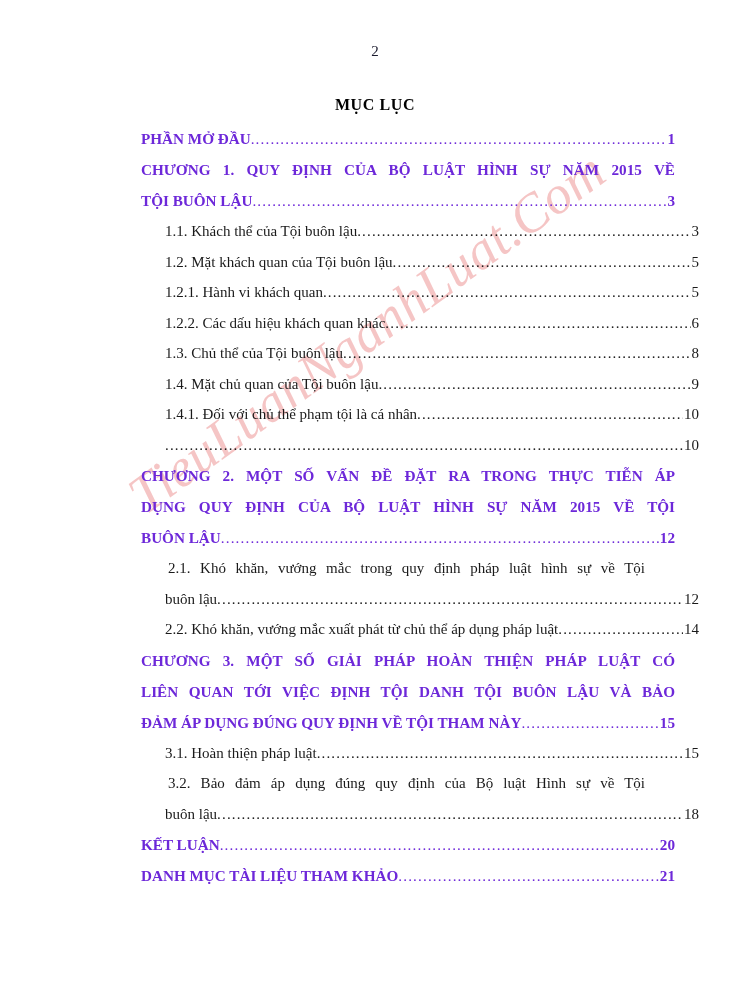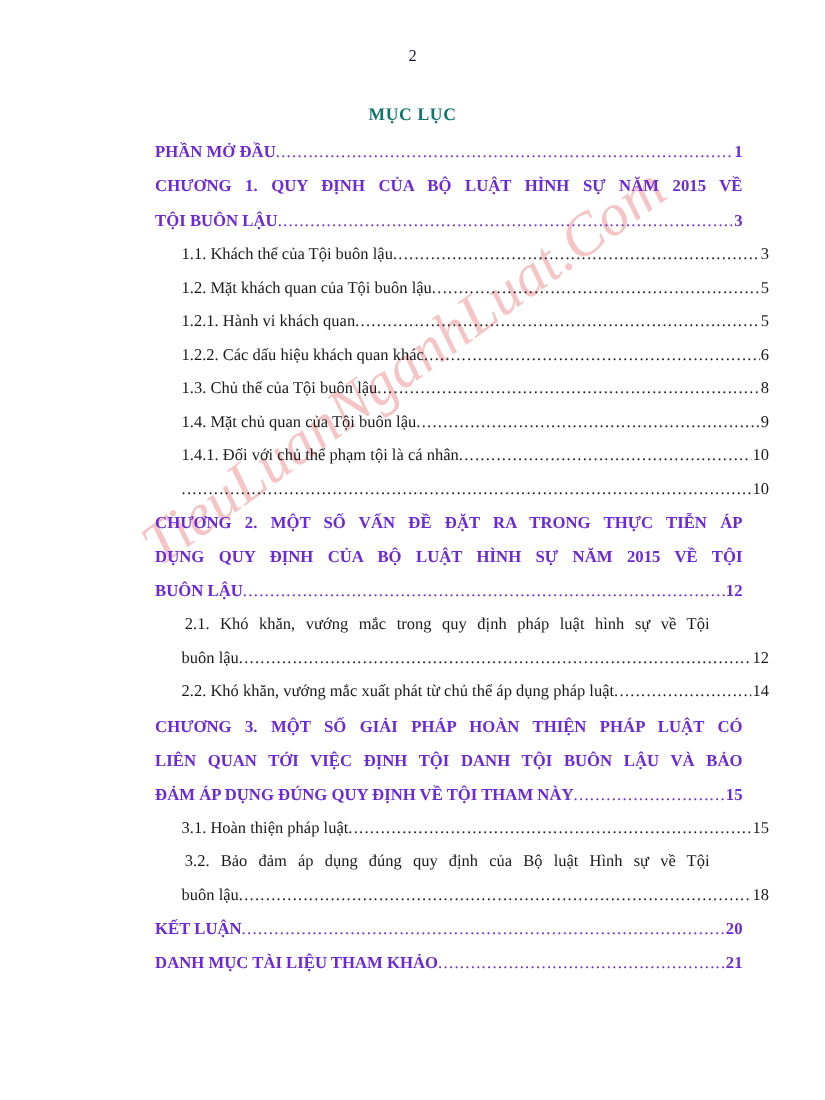--- a/index.html
+++ b/index.html
@@ -67,21 +67,21 @@
   
   #toc-title {
     position: absolute;
     left: 0;
     top: 96px;
     width: 750px;
     text-align: center;
     font-size: 16px;
     font-weight: bold;
     letter-spacing: 0.6px;
-    color: #0f766e;
+    color: #000000;
     z-index: 10;
   }
 
   
   #toc {
     position: absolute;
     left: 111px;
     top: 123px;
     width: 534px;
     z-index: 10;

